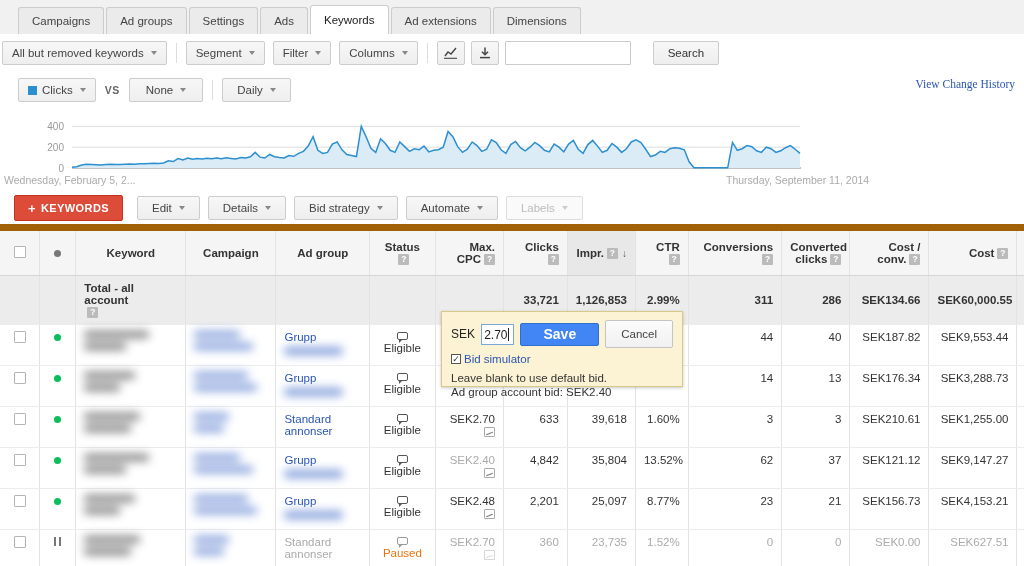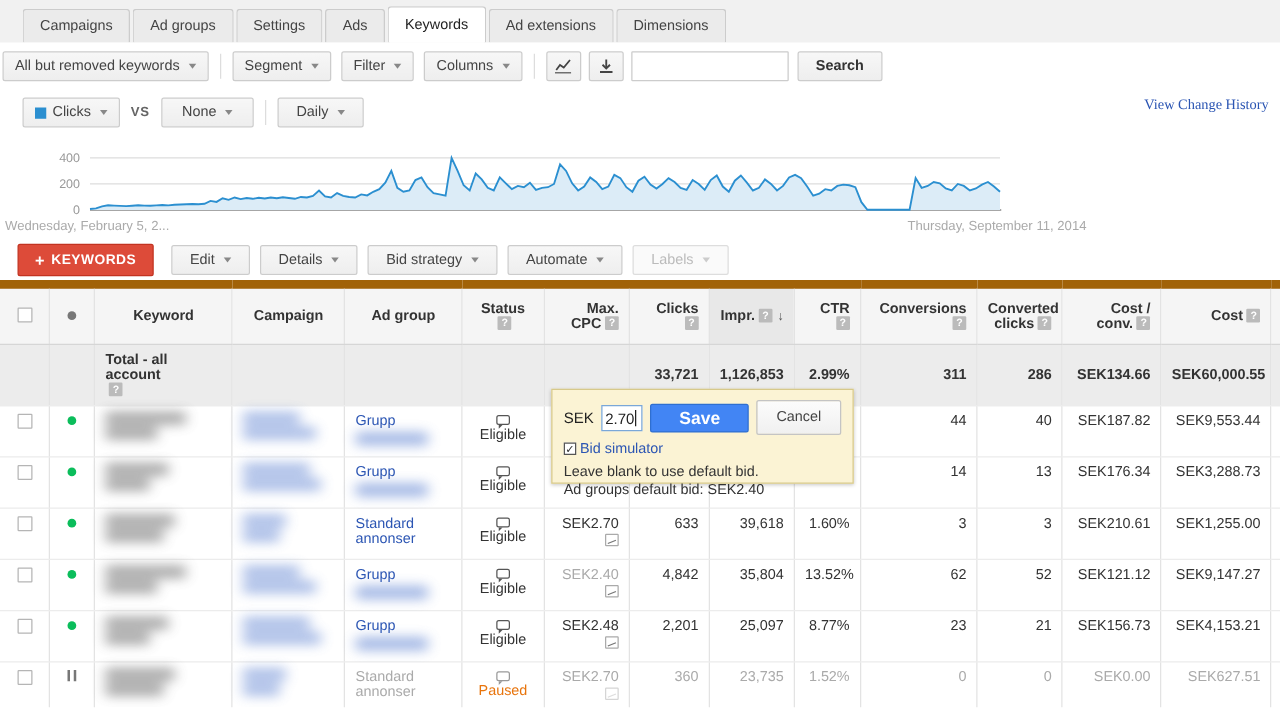--- a/index.html
+++ b/index.html
@@ -48,21 +48,21 @@
   .caret { display: inline-block; width: 0; height: 0;
     border-left: 3.5px solid transparent; border-right: 3.5px solid transparent;
     border-top: 4px solid #888; margin-left: 2px; }
   .btn.disabled .caret { border-top-color: #ccc; }
   .tb-sep { width: 1px; height: 20px; background: #ddd; margin: 0 9px; }
   .icon-btn { width: 28px; height: 24px; justify-content: center; padding: 0; }
   .search-input {
     width: 126px; height: 24px; border: 1px solid #ccc; background: #fff;
     margin-left: 6px; border-radius: 1px;
   }
-  .search-btn { margin-left: 7px; padding: 0 14px; font-weight: bold; color: #333; }
+  .search-btn { margin-left: 22px; padding: 0 14px; font-weight: normal; color: #333; }
 
   
   .segrow {
     position: absolute; top: 74px; left: 0; width: 1024px; height: 32px;
     display: flex; align-items: center; padding-left: 18px;
   }
   .swatch { width: 9px; height: 9px; background: #2b8fd0; display: inline-block; }
   .vs-label { font-size: 10.5px; color: #666; font-weight: bold; margin: 0 9px; letter-spacing: .5px; }
   .change-history {
     position: absolute; right: 9px; top: 78px; font-size: 11.5px;
@@ -445,21 +445,21 @@
               <div class="blur-line" style="width: 80%; background: rgb(90, 127, 208);"></div>
             </div>
           </td>
           <td><span class="adgroup-link">Grupp</span><div class="blur-box" style="height: 8px; width: 76%; border-radius: 4px; background: rgb(90, 127, 208); margin-top: 4px;"></div></td>
           <td class="status-cell"><span class="bubble"></span><span class="st-eligible">Eligible</span></td>
           <td class="cpc-cell"><div style="color: rgb(170, 170, 170);">SEK2.40</div><span class="mini-chart"></span></td>
           <td class="num">4,842</td>
           <td class="num">35,804</td>
           <td class="num">13.52%</td>
           <td class="num">62</td>
-          <td class="num">52</td>
+          <td class="num">37</td>
           <td class="num">SEK121.12</td>
           <td class="num">SEK9,147.27</td>
           <td class="num">SEK</td>
         </tr>
         <tr class="data">
           <td class="center"><span class="chk"></span></td>
           <td class="center"><span class="dot"></span></td>
           <td>
             <div class="blur-box">
               <div class="blur-line" style="width: 55%; background: rgb(85, 85, 85);"></div>
@@ -527,15 +527,15 @@
     <div class="cancel-btn">
       <span>Cancel</span>
     </div>
   </div>
   <div class="sim-row">
     <span class="sim-chk">✓</span>
     <span class="sim-link">Bid simulator</span>
   </div>
   <div class="hint">
     <div>Leave blank to use default bid.</div>
-    <div>Ad groups default bid: SEK2.40</div>
+    <div>Ad group account bid: SEK2.40</div>
   </div>
 </div>
 
 </body></html>

